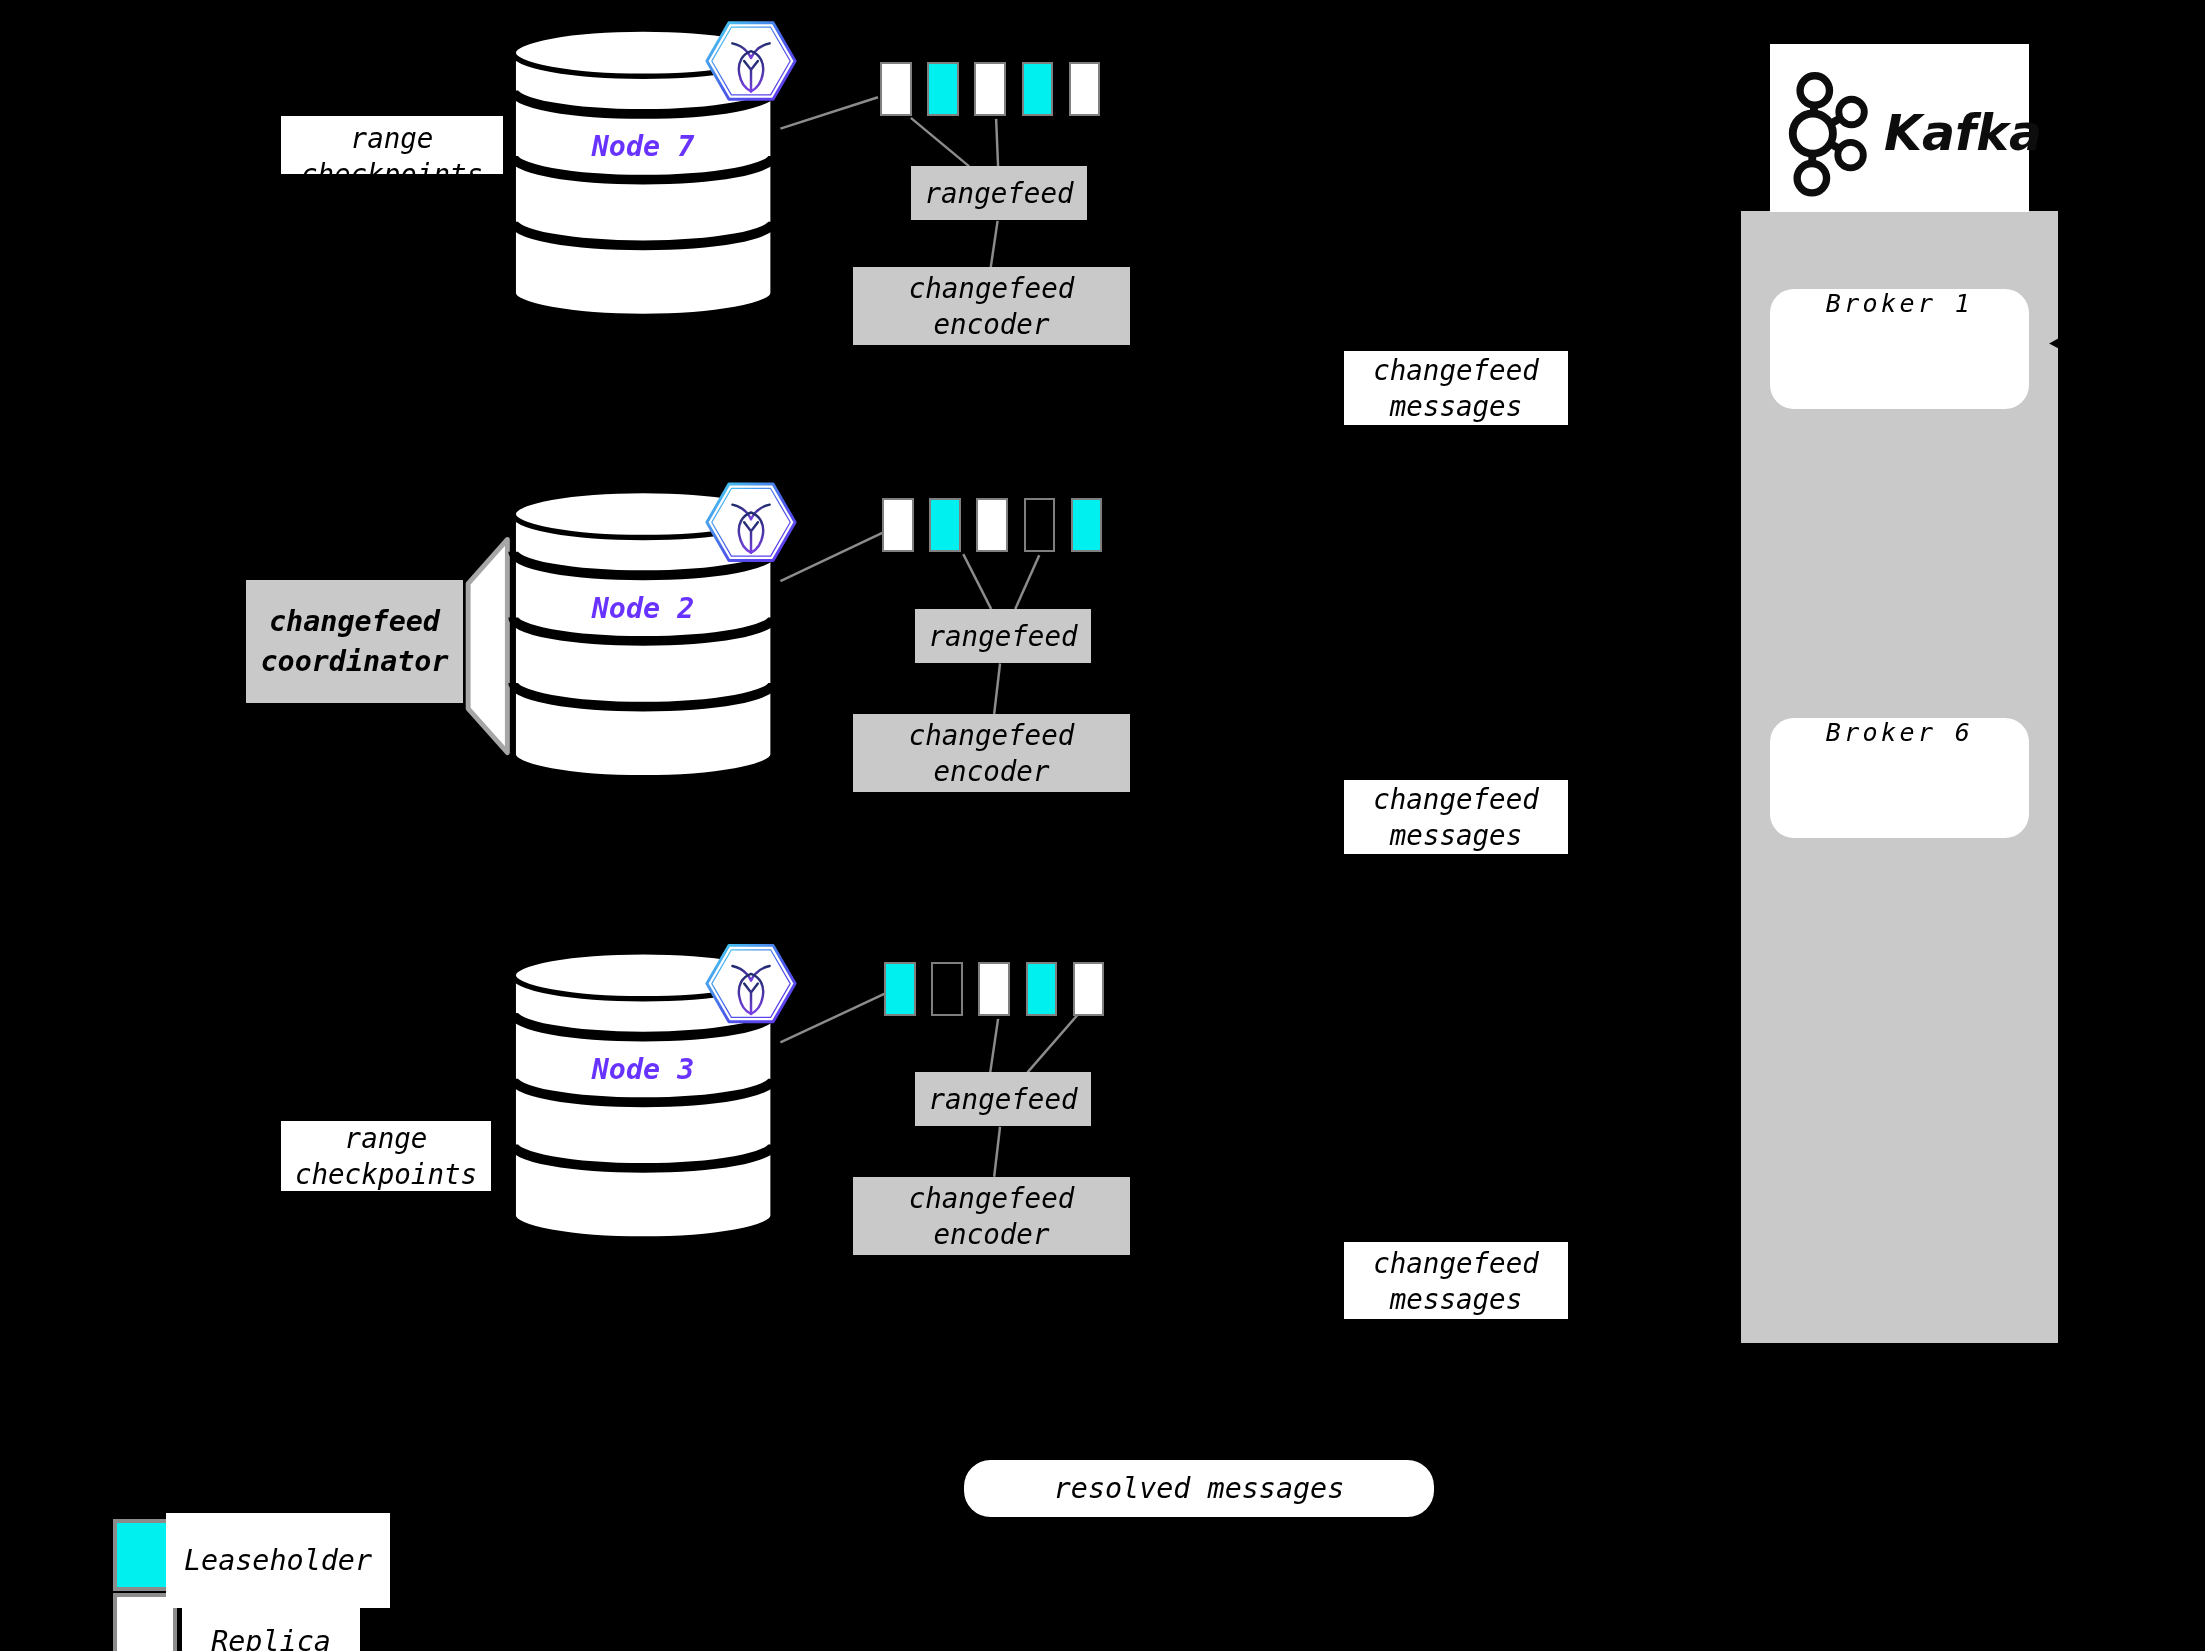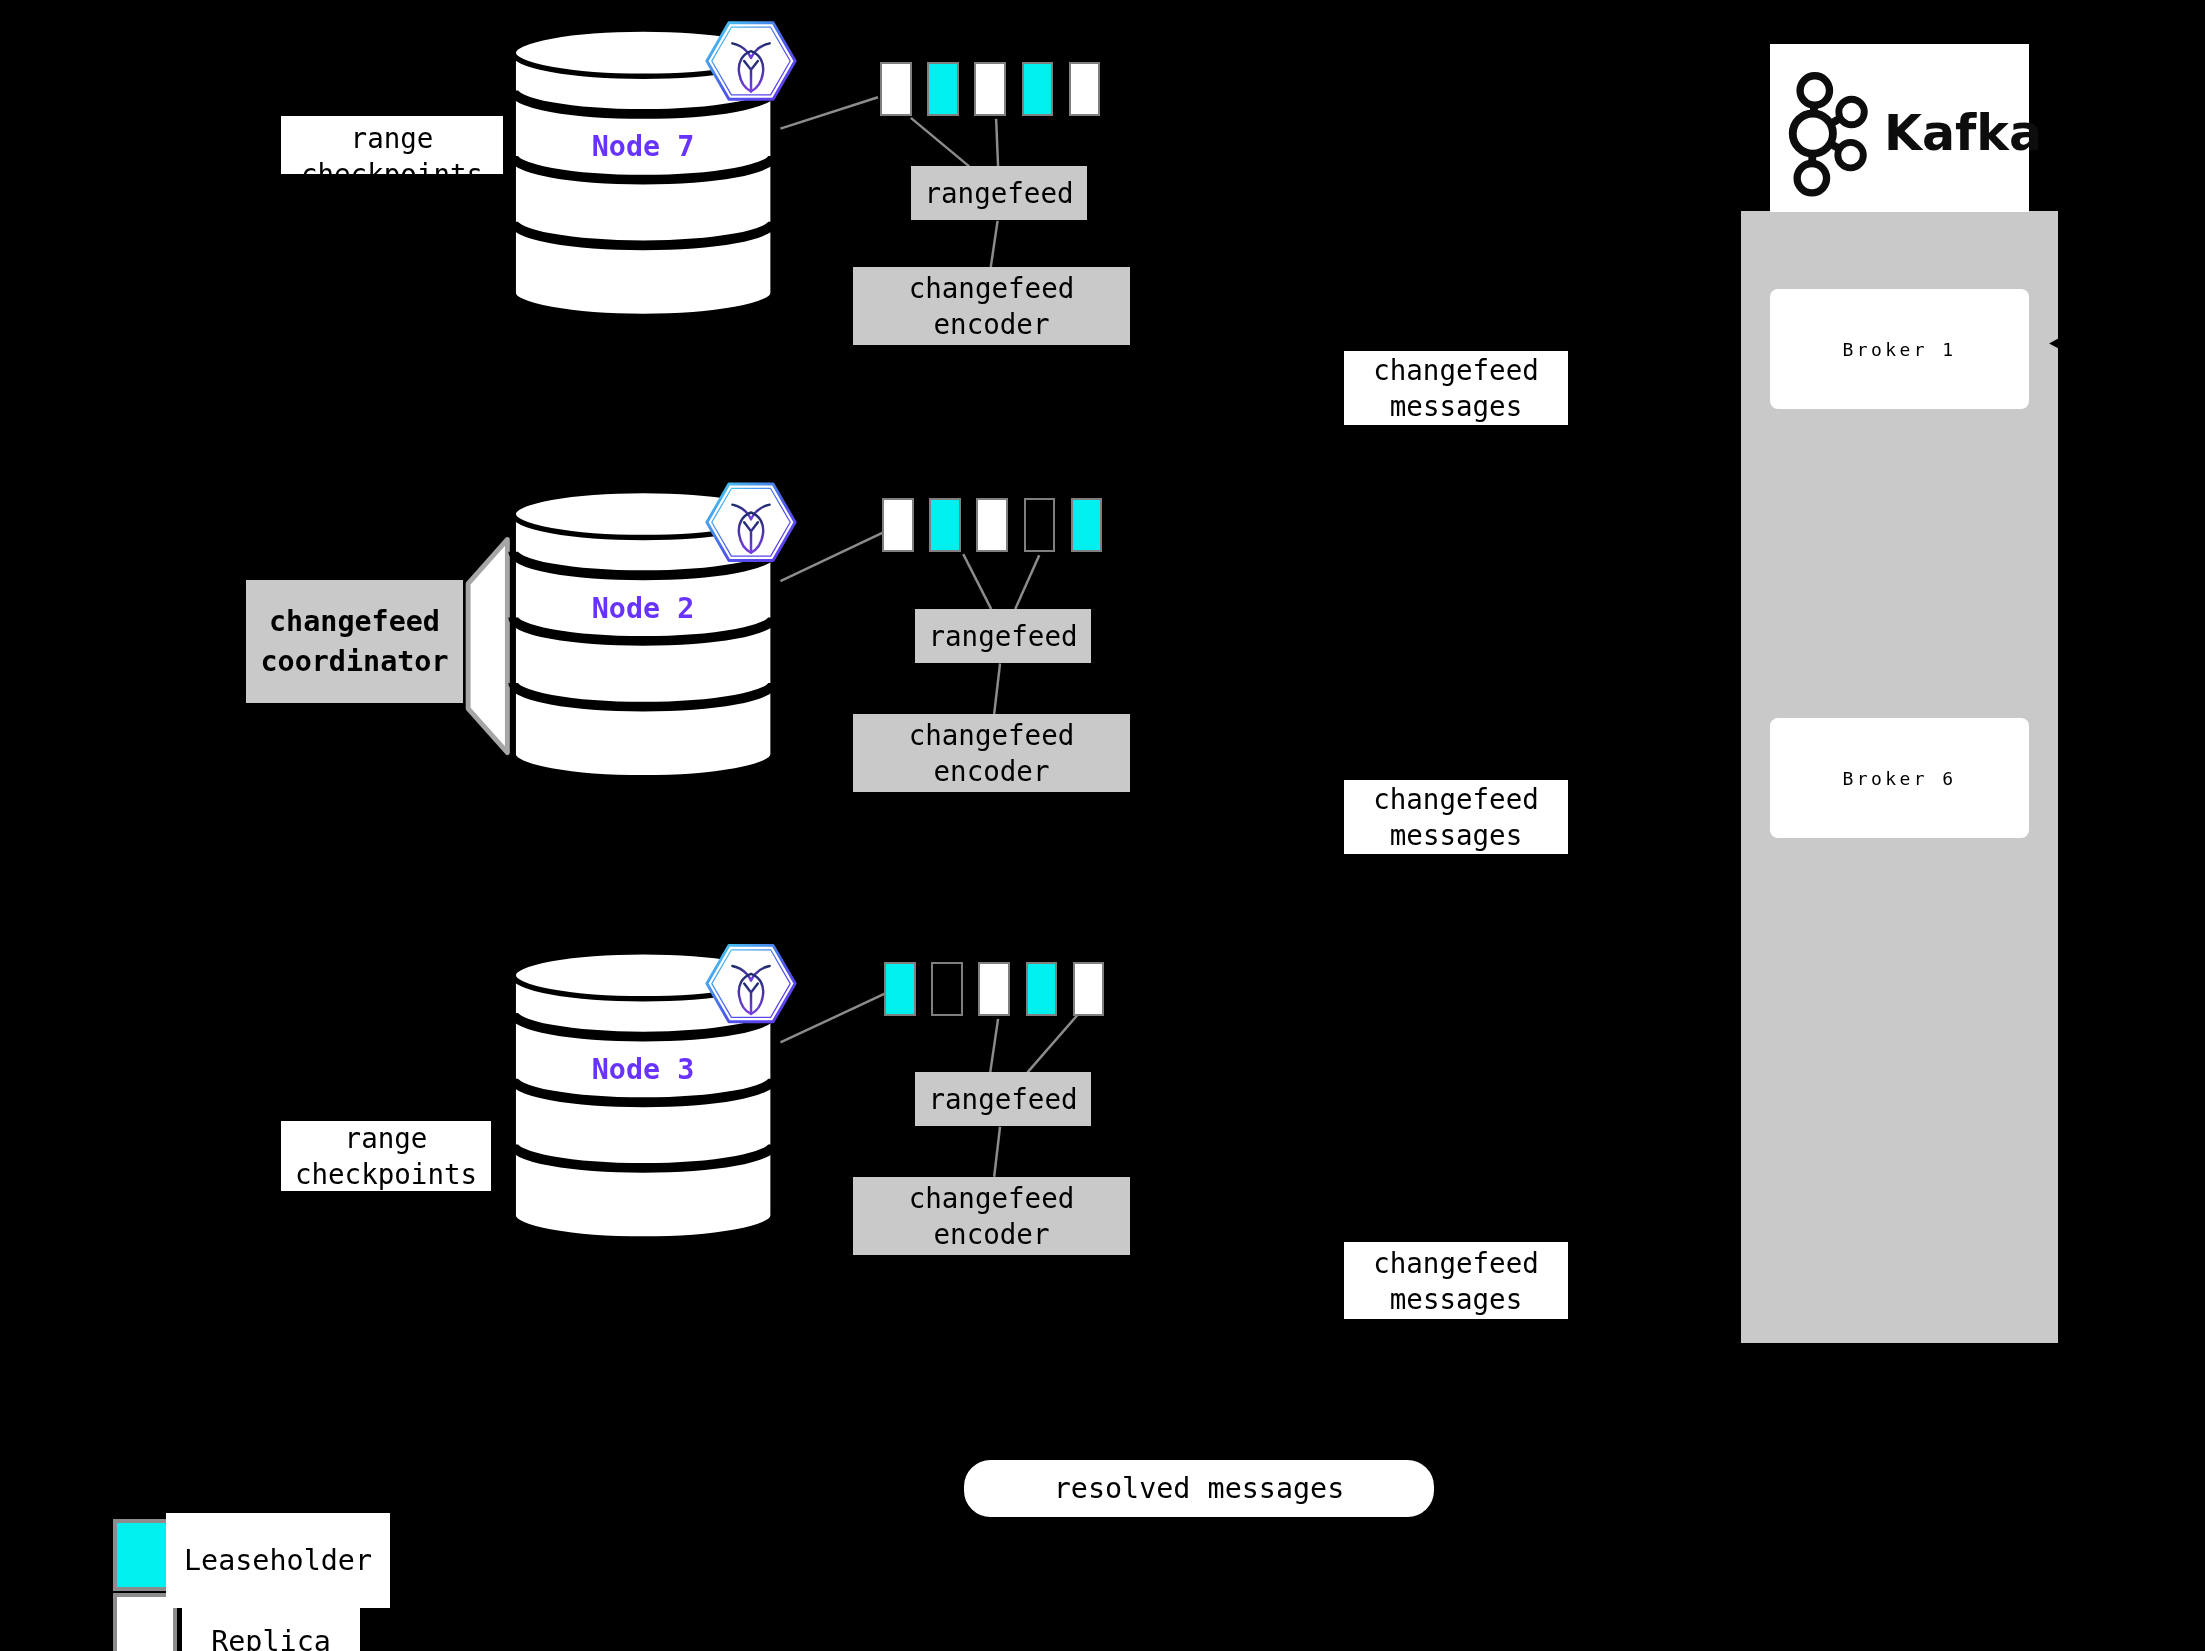--- a/index.html
+++ b/index.html
@@ -1,29 +1,29 @@
 <!DOCTYPE html>
 <html style="font-size:7.8px"><head>
 <meta charset="utf-8">
 <style>
   html,body{margin:0;padding:0;background:#000;}
   #stage{position:relative;width:2205px;height:1652px;background:#000;overflow:hidden;
          font-family:"DejaVu Sans Mono",monospace;}
-  .abs{position:absolute;}
+  .abs{position:absolute;font-style:italic;}
   .lbl{display:flex;flex-direction:column;align-items:center;justify-content:center;
        text-align:center;color:#000;overflow:hidden;}
   .line{display:block;line-height:36px;}
   .white{background:#FFFFFF;}
   .gray{background:#C9C9C9;}
   .t56{font-size:27.5px;}
   .t58{font-size:28.4px;}
   .bold{font-weight:bold;}
   .nodelabel{font-size:28.4px;font-weight:bold;color:#6933FF;text-align:center;line-height:30px;}
-  .broker{border-radius:8px;background:#FFFFFF;display:flex;align-items:center;justify-content:center;
-          font-size:18px;letter-spacing:3.4px;color:#000;}
+  .broker{border-radius:24px;background:#FFFFFF;display:flex;align-items:flex-start;justify-content:center;
+          font-size:25px;letter-spacing:3.4px;color:#000;}
   .pill{border-radius:26.5px;background:#FFFFFF;display:flex;align-items:center;justify-content:center;
         font-size:28.4px;color:#000;}
   .ranges{display:flex;gap:15.7px;}
   .rcell{width:27.5px;height:50px;border:2.9px solid #7F7F7F;}
   .legend-swatch{border:4.9px solid #8C8C8C;}
   .kafkaword{font-family:"DejaVu Sans",sans-serif;font-weight:bold;font-size:49px;color:#0d0d0d;}
   svg{position:absolute;left:0;top:0;}
 </style>
 </head>
 <body>

